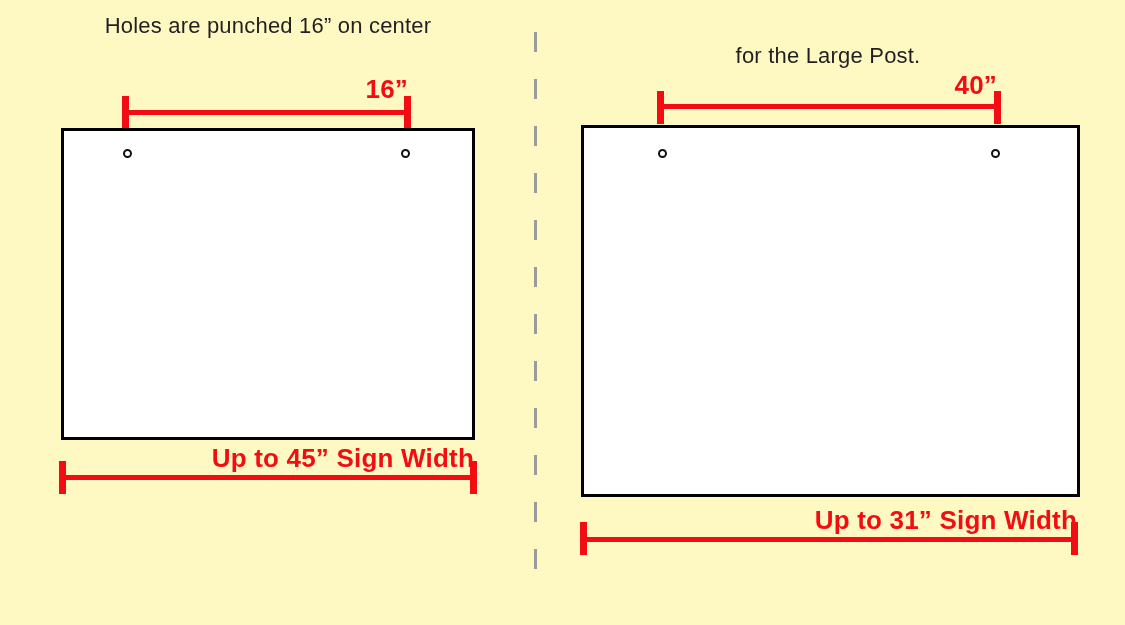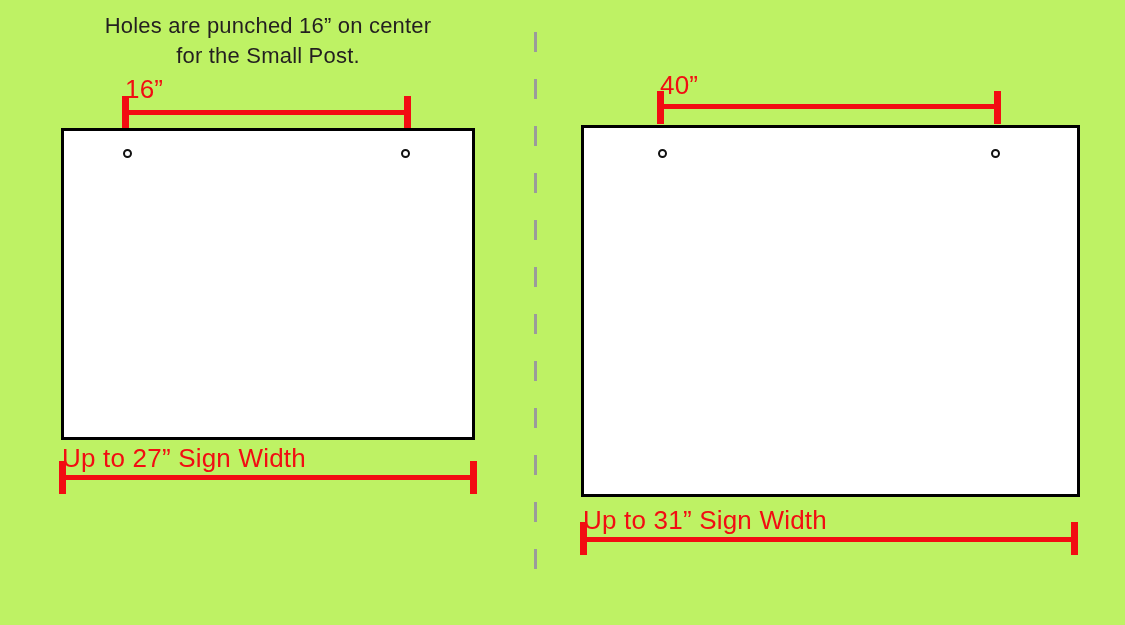--- a/index.html
+++ b/index.html
@@ -4,39 +4,39 @@
 <style>
   html, body {
     margin: 0;
     padding: 0;
     background: #ffffff;
   }
   .canvas {
     position: relative;
     width: 1125px;
     height: 625px;
-    background: #bef264;
+    background: #fef9c3;
     overflow: hidden;
     font-family: "Liberation Sans", sans-serif;
   }
   .panel-title {
     position: absolute;
     text-align: center;
     color: #231f20;
     font-size: 22px;
     line-height: 30px;
     font-weight: 400;
     letter-spacing: 0.2px;
   }
   .dim-label {
     position: absolute;
-    text-align: left;
+    text-align: right;
     color: #f20d12;
     font-size: 26px;
-    font-weight: 400;
+    font-weight: 700;
     letter-spacing: 0.2px;
     white-space: nowrap;
   }
   .dim-line {
     position: absolute;
     background: #f20d12;
     height: 5px;
   }
   .dim-tick {
     position: absolute;
@@ -70,44 +70,44 @@
 </style>
 </head>
 <body>
 
 <div class="canvas">
 
   <div>
 
     <div class="panel-title" style="left:48px; top:11px; width:440px;">
       <span>Holes are punched 16” on center</span><br>
-      <span>for the Small Post.</span>
     </div>
 
     <div class="dim-label" style="left:125px; top:74px; width:283px;">16”</div>
     <div class="dim-line" style="left:125px; top:110px; width:283px;"></div>
     <div class="dim-tick" style="left:122px; top:96px; height:33px;"></div>
     <div class="dim-tick" style="left:404px; top:96px; height:33px;"></div>
 
     <div class="sign-rect" style="left:61px; top:128px; width:414px; height:312px;"></div>
     <div class="hole" style="left:123px; top:149px;"></div>
     <div class="hole" style="left:401px; top:149px;"></div>
 
-    <div class="dim-label" style="left:62px; top:443px; width:412px;">Up to 27” Sign Width</div>
+    <div class="dim-label" style="left:62px; top:443px; width:412px;">Up to 45” Sign Width</div>
     <div class="dim-line" style="left:62px; top:475px; width:412px;"></div>
     <div class="dim-tick" style="left:59px; top:461px; height:33px;"></div>
     <div class="dim-tick" style="left:470px; top:461px; height:33px;"></div>
   </div>
 
   <div class="divider" style="left:534px; top:32px; height:548px;"></div>
 
   <div>
 
     <div class="panel-title" style="left:608px; top:11px; width:440px;">
       <br>
+      <span>for the Large Post.</span>
     </div>
 
     <div class="dim-label" style="left:660px; top:70px; width:337px;">40”</div>
     <div class="dim-line" style="left:660px; top:104px; width:337px;"></div>
     <div class="dim-tick" style="left:657px; top:91px; height:33px;"></div>
     <div class="dim-tick" style="left:994px; top:91px; height:33px;"></div>
 
     <div class="sign-rect" style="left:581px; top:125px; width:499px; height:372px;"></div>
     <div class="hole" style="left:658px; top:149px;"></div>
     <div class="hole" style="left:991px; top:149px;"></div>

